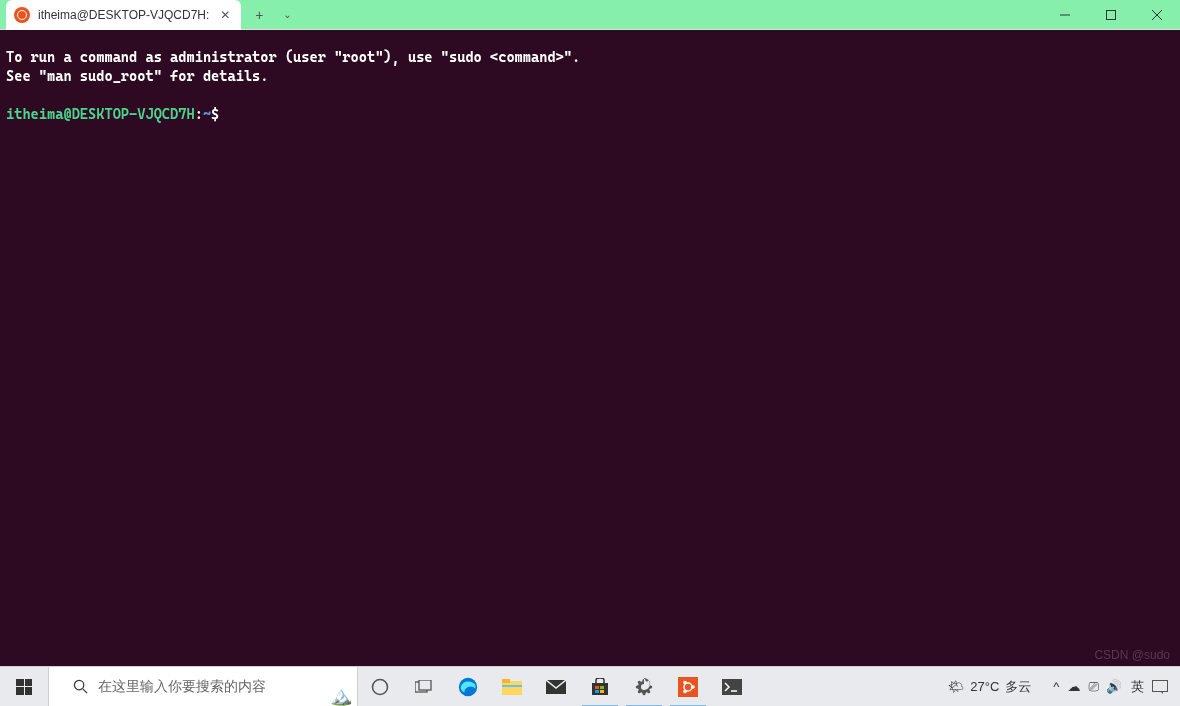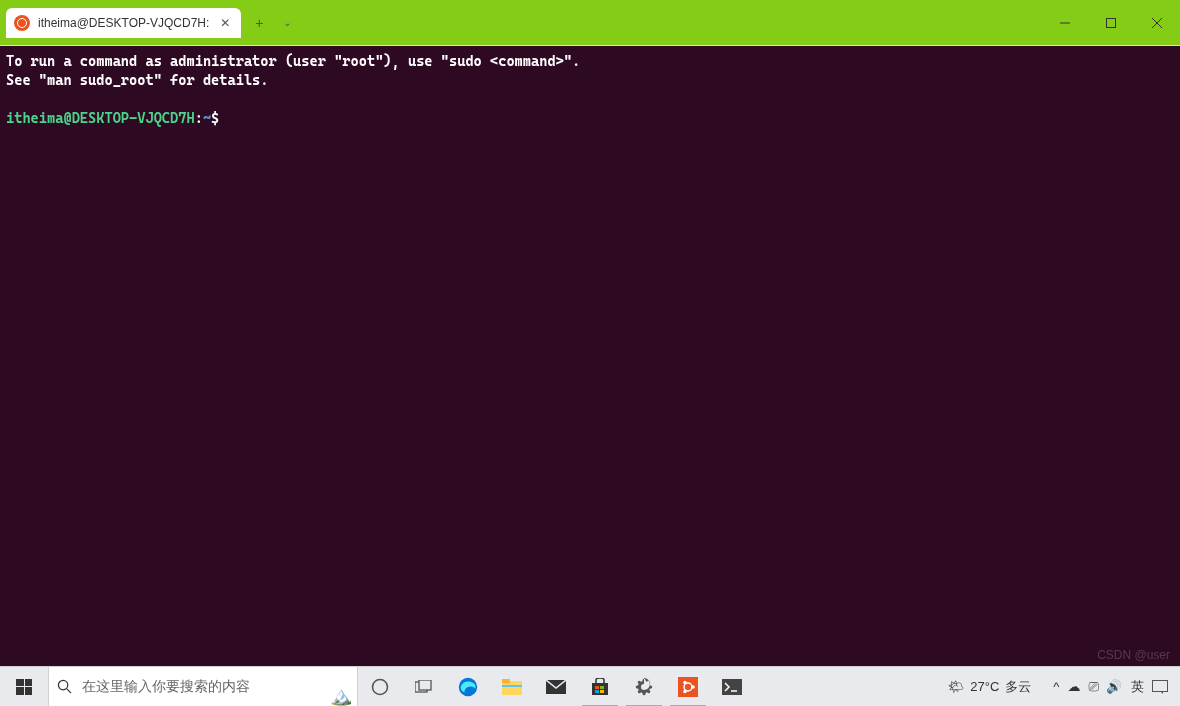--- a/index.html
+++ b/index.html
@@ -5,22 +5,22 @@
     * { margin: 0; padding: 0; box-sizing: border-box; }
     body {
       width: 1180px;
       height: 706px;
       font-family: "Segoe UI", Tahoma, sans-serif;
       overflow: hidden;
       background: #f3f3f3;
       position: relative;
     }
     .titlebar {
-      height: 46px;
-      background: #84cc16;
+      height: 30px;
+      background: #86efac;
       display: flex;
       align-items: center;
       border-bottom: 1px solid #e0e0e0;
     }
     .tab {
       height: 30px;
       background: #ffffff;
       border-radius: 6px 6px 0 0;
       display: flex;
       align-items: center;
@@ -92,21 +92,21 @@
       align-items: center;
       justify-content: center;
       cursor: pointer;
       font-family: "Segoe MDL2 Assets", sans-serif;
       font-size: 10px;
       color: #333;
     }
     .terminal-body {
       background: #2d0922;
       height: 636px;
-      padding: 6px 6px;
+      padding: 18px 6px;
       font-family: "Cascadia Mono", Consolas, monospace;
       font-size: 14px;
       line-height: 1.35;
       color: #ffffff;
       white-space: pre;
       font-weight: bold;
     }
     .prompt-user { color: #4bd48b; }
     .prompt-sep { color: #ffffff; }
     .prompt-path { color: #5a8dd3; }
@@ -137,21 +137,21 @@
       grid-template-rows: 1fr 1fr;
       gap: 1px;
     }
     .win-logo span { background: #333; }
     .search-box {
       width: 310px;
       height: 40px;
       background: #ffffff;
       display: flex;
       align-items: center;
-      padding: 0 8px;
+      padding: 0 24px;
       gap: 10px;
       font-size: 14px;
       color: #666;
       position: relative;
       border: 1px solid #d0d0d0;
       border-top: none;
       border-bottom: none;
     }
     .search-icon { font-size: 14px; color: #333; }
     .search-deco {
@@ -250,21 +250,21 @@
         </svg>
     </div>
   </div>
 </div>
 
 <div class="terminal-body"><span>To run a command as administrator (user "root"), use "sudo &lt;command&gt;".</span>
 <span>See "man sudo_root" for details.</span>
 
 <span class="prompt-user">itheima@DESKTOP-VJQCD7H</span><span class="prompt-sep">:</span><span class="prompt-path">~</span><span class="prompt-sep">$</span> </div>
 
-<div class="watermark">CSDN @user</div>
+<div class="watermark">CSDN @sudo</div>
 
 <div class="taskbar">
   <div class="start-btn">
     <div class="win-logo">
         <span></span>
         <span></span>
         <span></span>
         <span></span>
       </div>
   </div>

